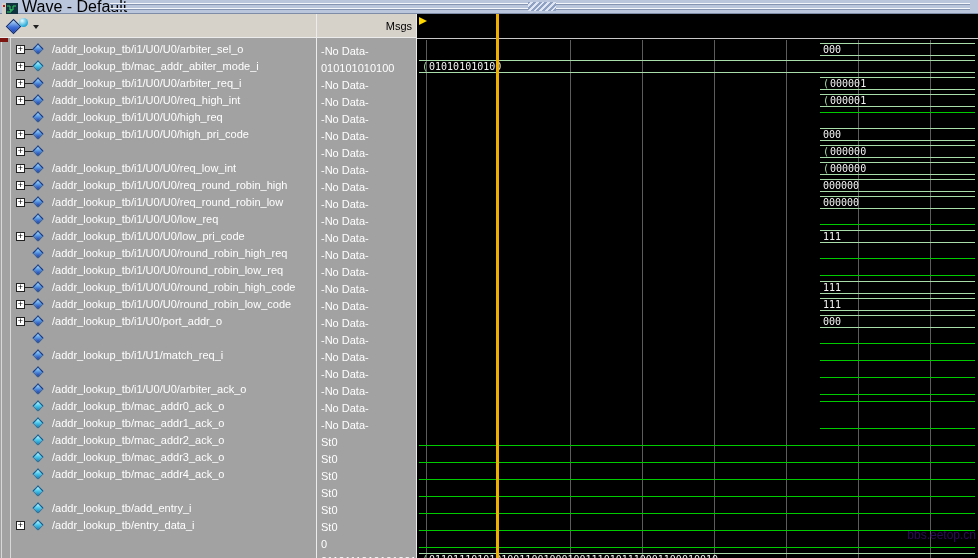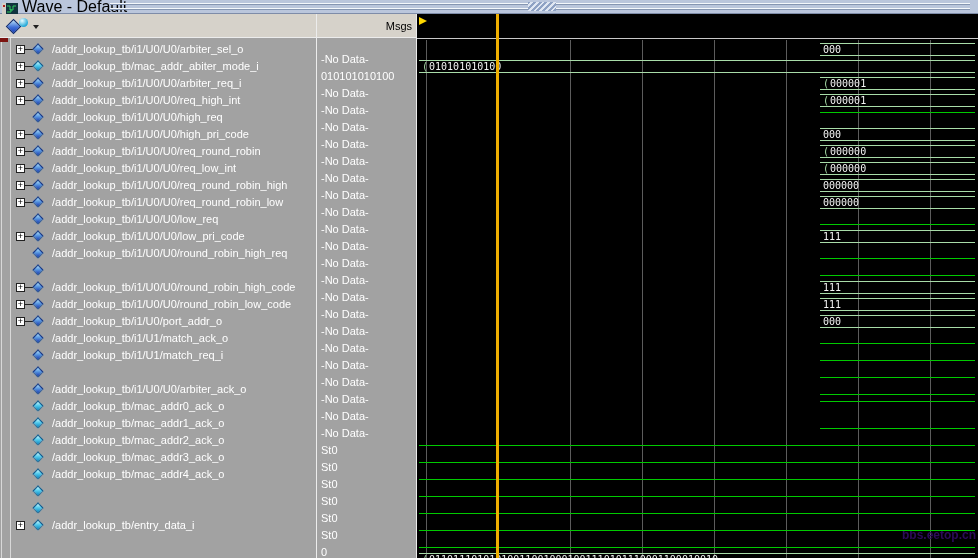--- a/index.html
+++ b/index.html
@@ -28,41 +28,41 @@
   .msgs{position:absolute;left:318px;top:15px;width:94px;height:22px;font-size:11px;line-height:22px;
         text-align:right;color:#000}
   .hsep{position:absolute;left:0;top:37px;width:417px;height:1px;background:#ececec}
 
   
   .gutter{position:absolute;left:0;top:38px;width:12px;height:520px;background:#a2a2a2}
   .gl1{position:absolute;left:1px;top:0;bottom:0;width:1px;background:#d8d8d8}
   .gl2{position:absolute;left:10px;top:0;bottom:0;width:1px;background:#d8d8d8}
   .selmark{position:absolute;left:0;top:0;width:8px;height:4px;background:#7c1410}
   .names{position:absolute;left:12px;top:38px;width:304px;height:520px;background:#a2a2a2;overflow:hidden;padding-top:3px}
-  .values{position:absolute;left:317px;top:38px;width:99px;height:520px;background:#a2a2a2;overflow:hidden;padding-top:13px}
+  .values{position:absolute;left:317px;top:38px;width:99px;height:520px;background:#a2a2a2;overflow:hidden;padding-top:5px}
   .vsep{position:absolute;top:14px;bottom:0;width:1px;background:#ececec}
   .vs1{left:316px}.vs2{left:416px}
 
   .nrow{position:relative;height:17px}
   .exp{position:absolute;left:4px;top:4px;width:9px;height:9px;background:#fff;border:1px solid #222;
        color:#000;font-size:9px;line-height:7px;text-align:center;cursor:pointer}
   .conn{position:absolute;left:13px;top:8px;width:9px;height:1px;background:#222}
   .dia{position:absolute;left:22px;top:4px;width:8px;height:8px;transform:rotate(45deg);border:1px solid rgba(8,24,72,.55)}
   .dia.blue{background:linear-gradient(135deg,#b0dcf8 0%,#5898e0 45%,#1a38b0 100%)}
   .dia.cyan{background:linear-gradient(135deg,#d0f6fc 0%,#54ccec 45%,#0a86c2 100%)}
   .nlabel{position:absolute;left:40px;top:0;font-size:11px;line-height:17px;color:#fff;white-space:nowrap}
   .vrow{height:17px;font-size:11px;line-height:17px;color:#fff;padding-left:4px;white-space:nowrap;overflow:hidden}
 
   
   .wave{position:absolute;left:417px;top:14px;width:561px;height:544px;background:#000;overflow:hidden}
   .wline{position:absolute;left:0;top:24px;width:100%;height:1px;background:#c8c8c8}
   .flag{position:absolute;left:2px;top:3px;width:0;height:0;
         border-left:8px solid #ffd800;border-top:4px solid transparent;border-bottom:4px solid transparent}
   .grid{position:absolute;top:26px;bottom:0;width:1px;background:#5c5c5c}
-  .wmark{position:absolute;right:2px;top:514px;font-size:12px;font-weight:bold;color:#2d0b5a;letter-spacing:0}
+  .wmark{position:absolute;right:2px;top:514px;font-size:12px;font-weight:normal;color:#2d0b5a;letter-spacing:0}
   .wrows{position:absolute;left:0;top:27px;right:3px;height:517px;overflow:hidden}
   .wrow{position:relative;height:17px}
   .bus{position:absolute;top:2px;height:13px;border-top:1px solid #a8dca8;border-bottom:1px solid #a8dca8;
        color:#f4f4f4;font-family:"DejaVu Sans Mono",monospace;font-size:10px;line-height:12px;
        padding-left:3px;white-space:nowrap;overflow:hidden}
   .bus .op{color:#a8dca8;margin-right:1px}
   .tline{position:absolute;height:1px;background:#00ca00}
   .cursor{position:absolute;left:79px;top:0;width:3px;height:544px;background:#efae00;cursor:ew-resize}
 </style>
 </head>
@@ -134,21 +134,20 @@
       <div class="nrow">
         <div class="exp">+</div>
         <div class="conn"></div>
         <div class="dia blue"></div>
         <div class="nlabel">/addr_lookup_tb/i1/U0/U0/high_pri_code</div>
       </div>
       <div class="nrow">
         <div class="exp">+</div>
         <div class="conn"></div>
         <div class="dia blue"></div>
-        <div class="nlabel">/addr_lookup_tb/i1/U0/U0/req_round_robin</div>
       </div>
       <div class="nrow">
         <div class="exp">+</div>
         <div class="conn"></div>
         <div class="dia blue"></div>
         <div class="nlabel">/addr_lookup_tb/i1/U0/U0/req_low_int</div>
       </div>
       <div class="nrow">
         <div class="exp">+</div>
         <div class="conn"></div>
@@ -170,20 +169,21 @@
         <div class="conn"></div>
         <div class="dia blue"></div>
         <div class="nlabel">/addr_lookup_tb/i1/U0/U0/low_pri_code</div>
       </div>
       <div class="nrow">
         <div class="dia blue"></div>
         <div class="nlabel">/addr_lookup_tb/i1/U0/U0/round_robin_high_req</div>
       </div>
       <div class="nrow">
         <div class="dia blue"></div>
+        <div class="nlabel">/addr_lookup_tb/i1/U0/U0/round_robin_low_req</div>
       </div>
       <div class="nrow">
         <div class="exp">+</div>
         <div class="conn"></div>
         <div class="dia blue"></div>
         <div class="nlabel">/addr_lookup_tb/i1/U0/U0/round_robin_high_code</div>
       </div>
       <div class="nrow">
         <div class="exp">+</div>
         <div class="conn"></div>
@@ -191,21 +191,20 @@
         <div class="nlabel">/addr_lookup_tb/i1/U0/U0/round_robin_low_code</div>
       </div>
       <div class="nrow">
         <div class="exp">+</div>
         <div class="conn"></div>
         <div class="dia blue"></div>
         <div class="nlabel">/addr_lookup_tb/i1/U0/port_addr_o</div>
       </div>
       <div class="nrow">
         <div class="dia blue"></div>
-        <div class="nlabel">/addr_lookup_tb/i1/U1/match_ack_o</div>
       </div>
       <div class="nrow">
         <div class="dia blue"></div>
         <div class="nlabel">/addr_lookup_tb/i1/U1/match_req_i</div>
       </div>
       <div class="nrow">
         <div class="dia blue"></div>
       </div>
       <div class="nrow">
         <div class="dia blue"></div>
@@ -229,20 +228,21 @@
       </div>
       <div class="nrow">
         <div class="dia cyan"></div>
         <div class="nlabel">/addr_lookup_tb/mac_addr4_ack_o</div>
       </div>
       <div class="nrow">
         <div class="dia cyan"></div>
       </div>
       <div class="nrow">
         <div class="dia cyan"></div>
+        <div class="nlabel">/addr_lookup_tb/add_entry_i</div>
       </div>
       <div class="nrow">
         <div class="exp">+</div>
         <div class="dia cyan"></div>
         <div class="nlabel">/addr_lookup_tb/entry_data_i</div>
       </div>
     </div>
   <div class="values" id="values">
       <div class="vrow">-No Data-</div>
       <div class="vrow">010101010100</div>

